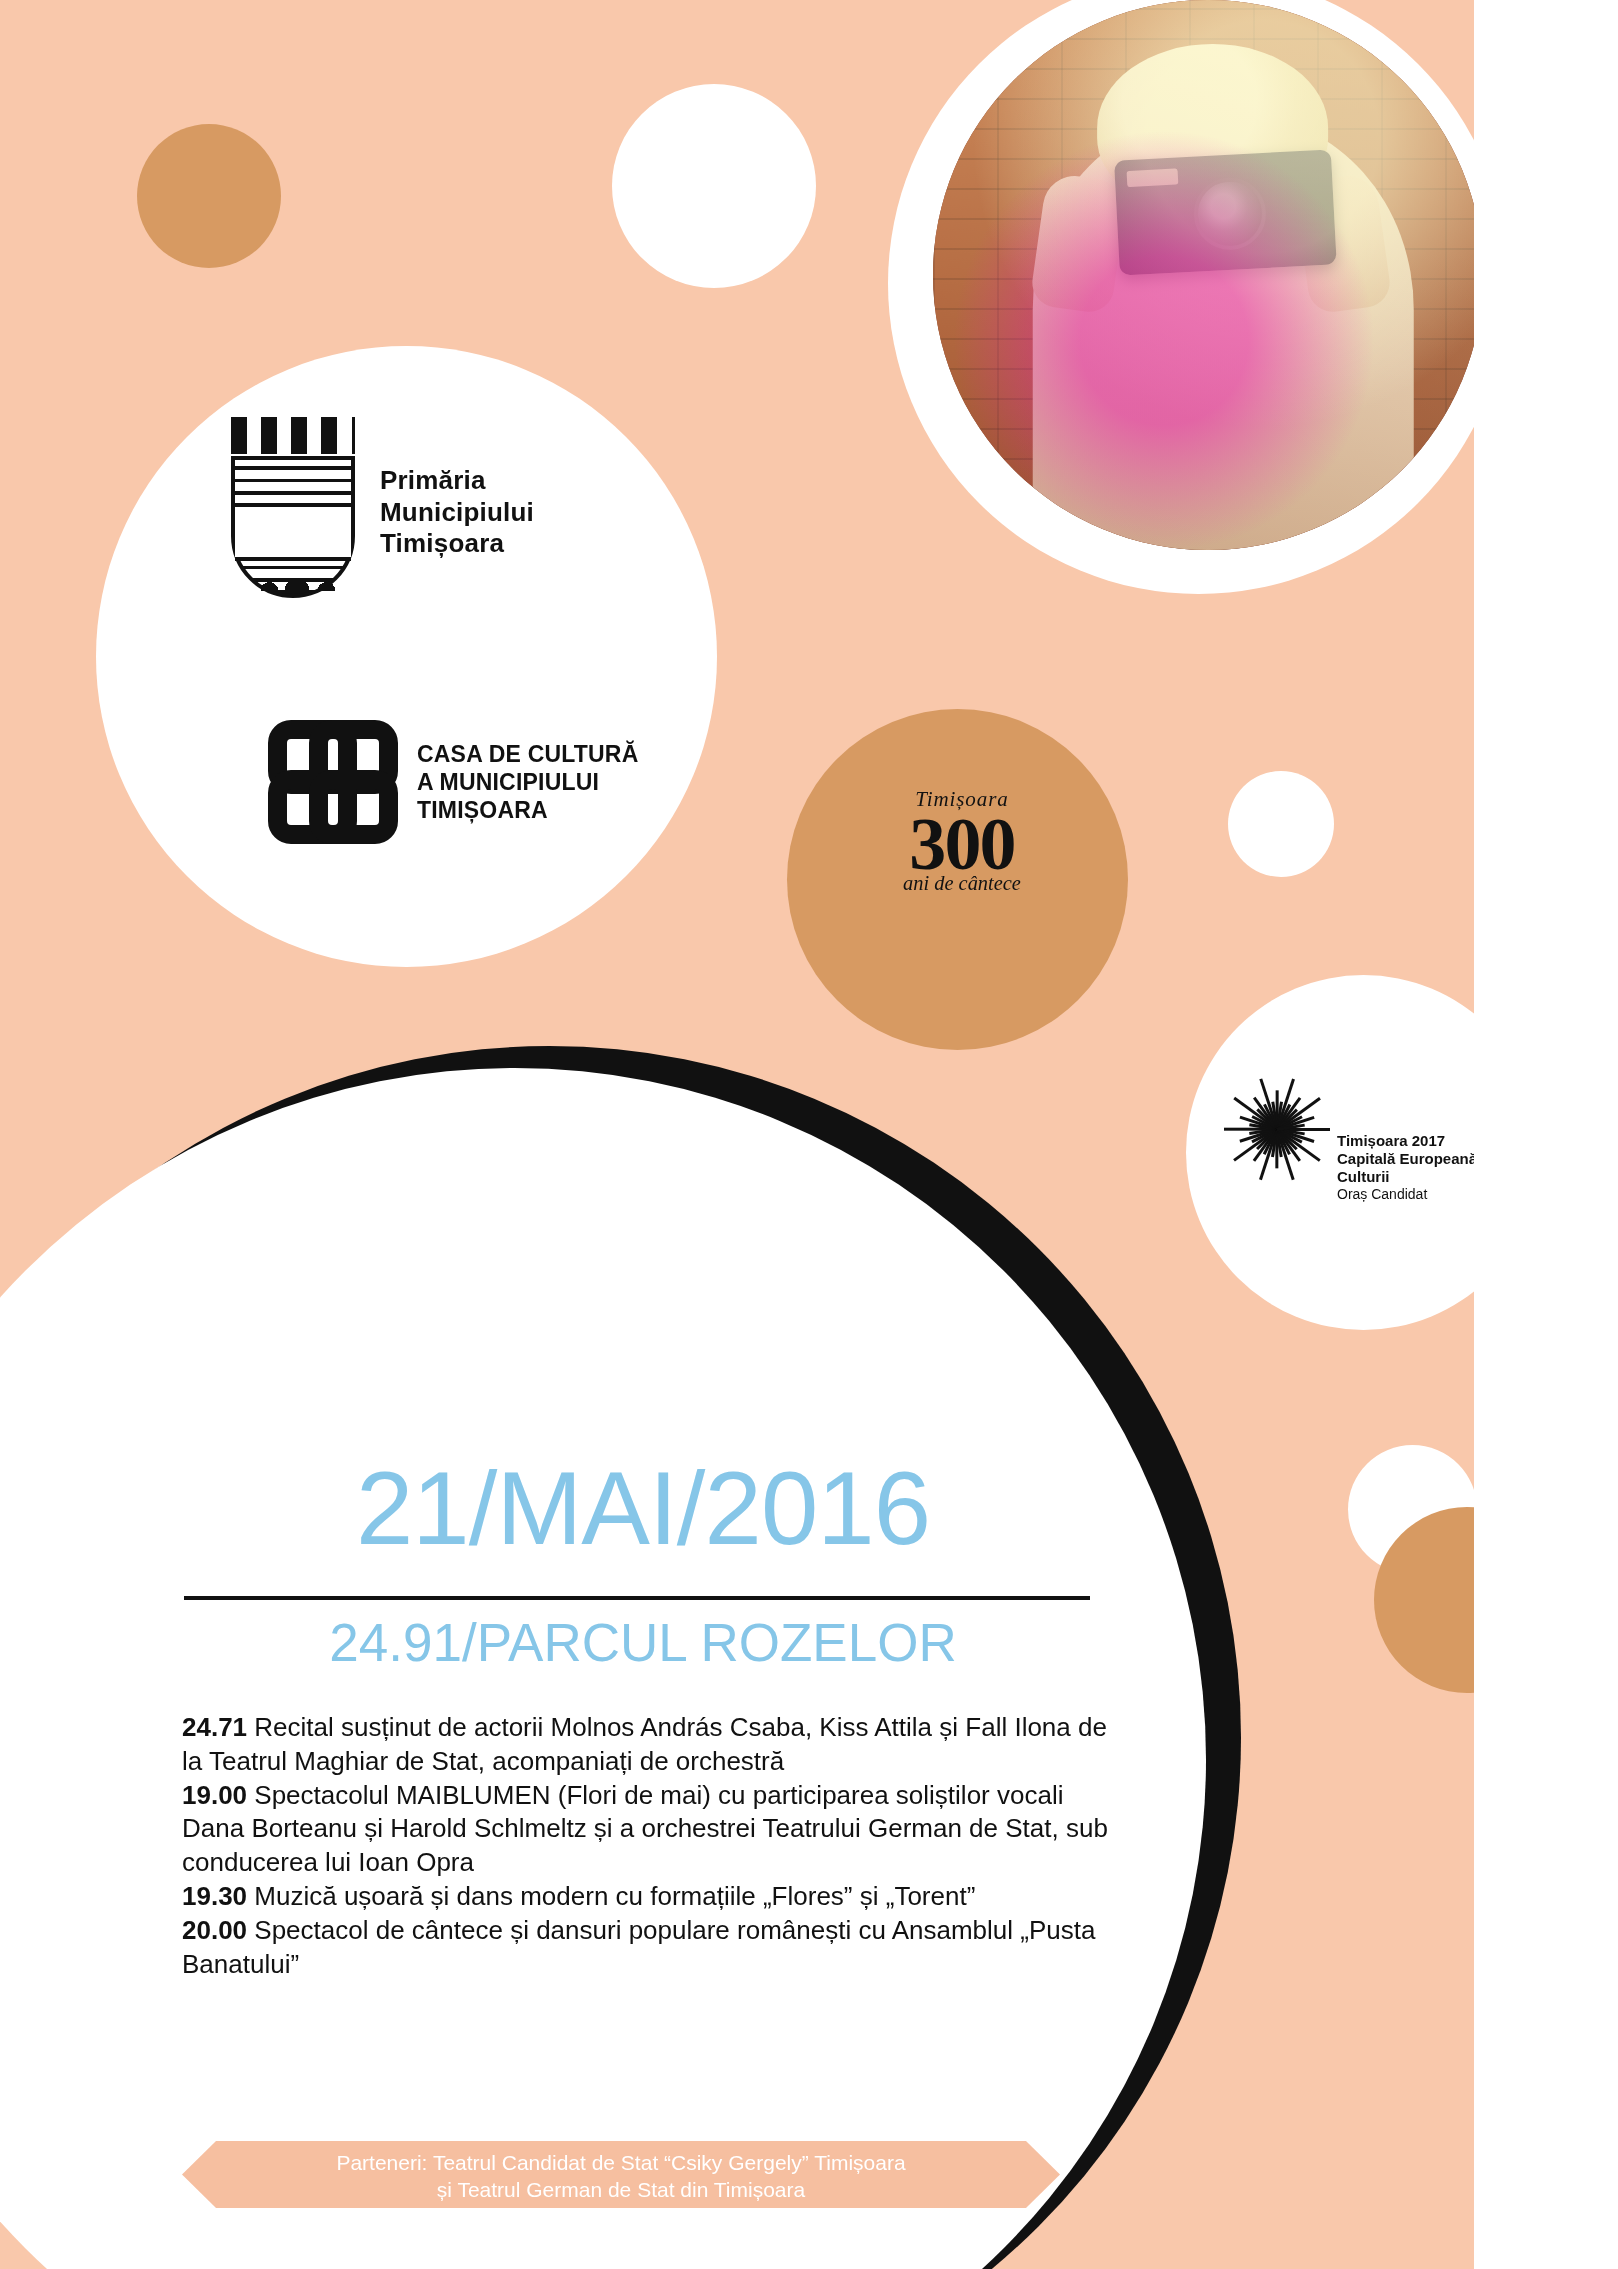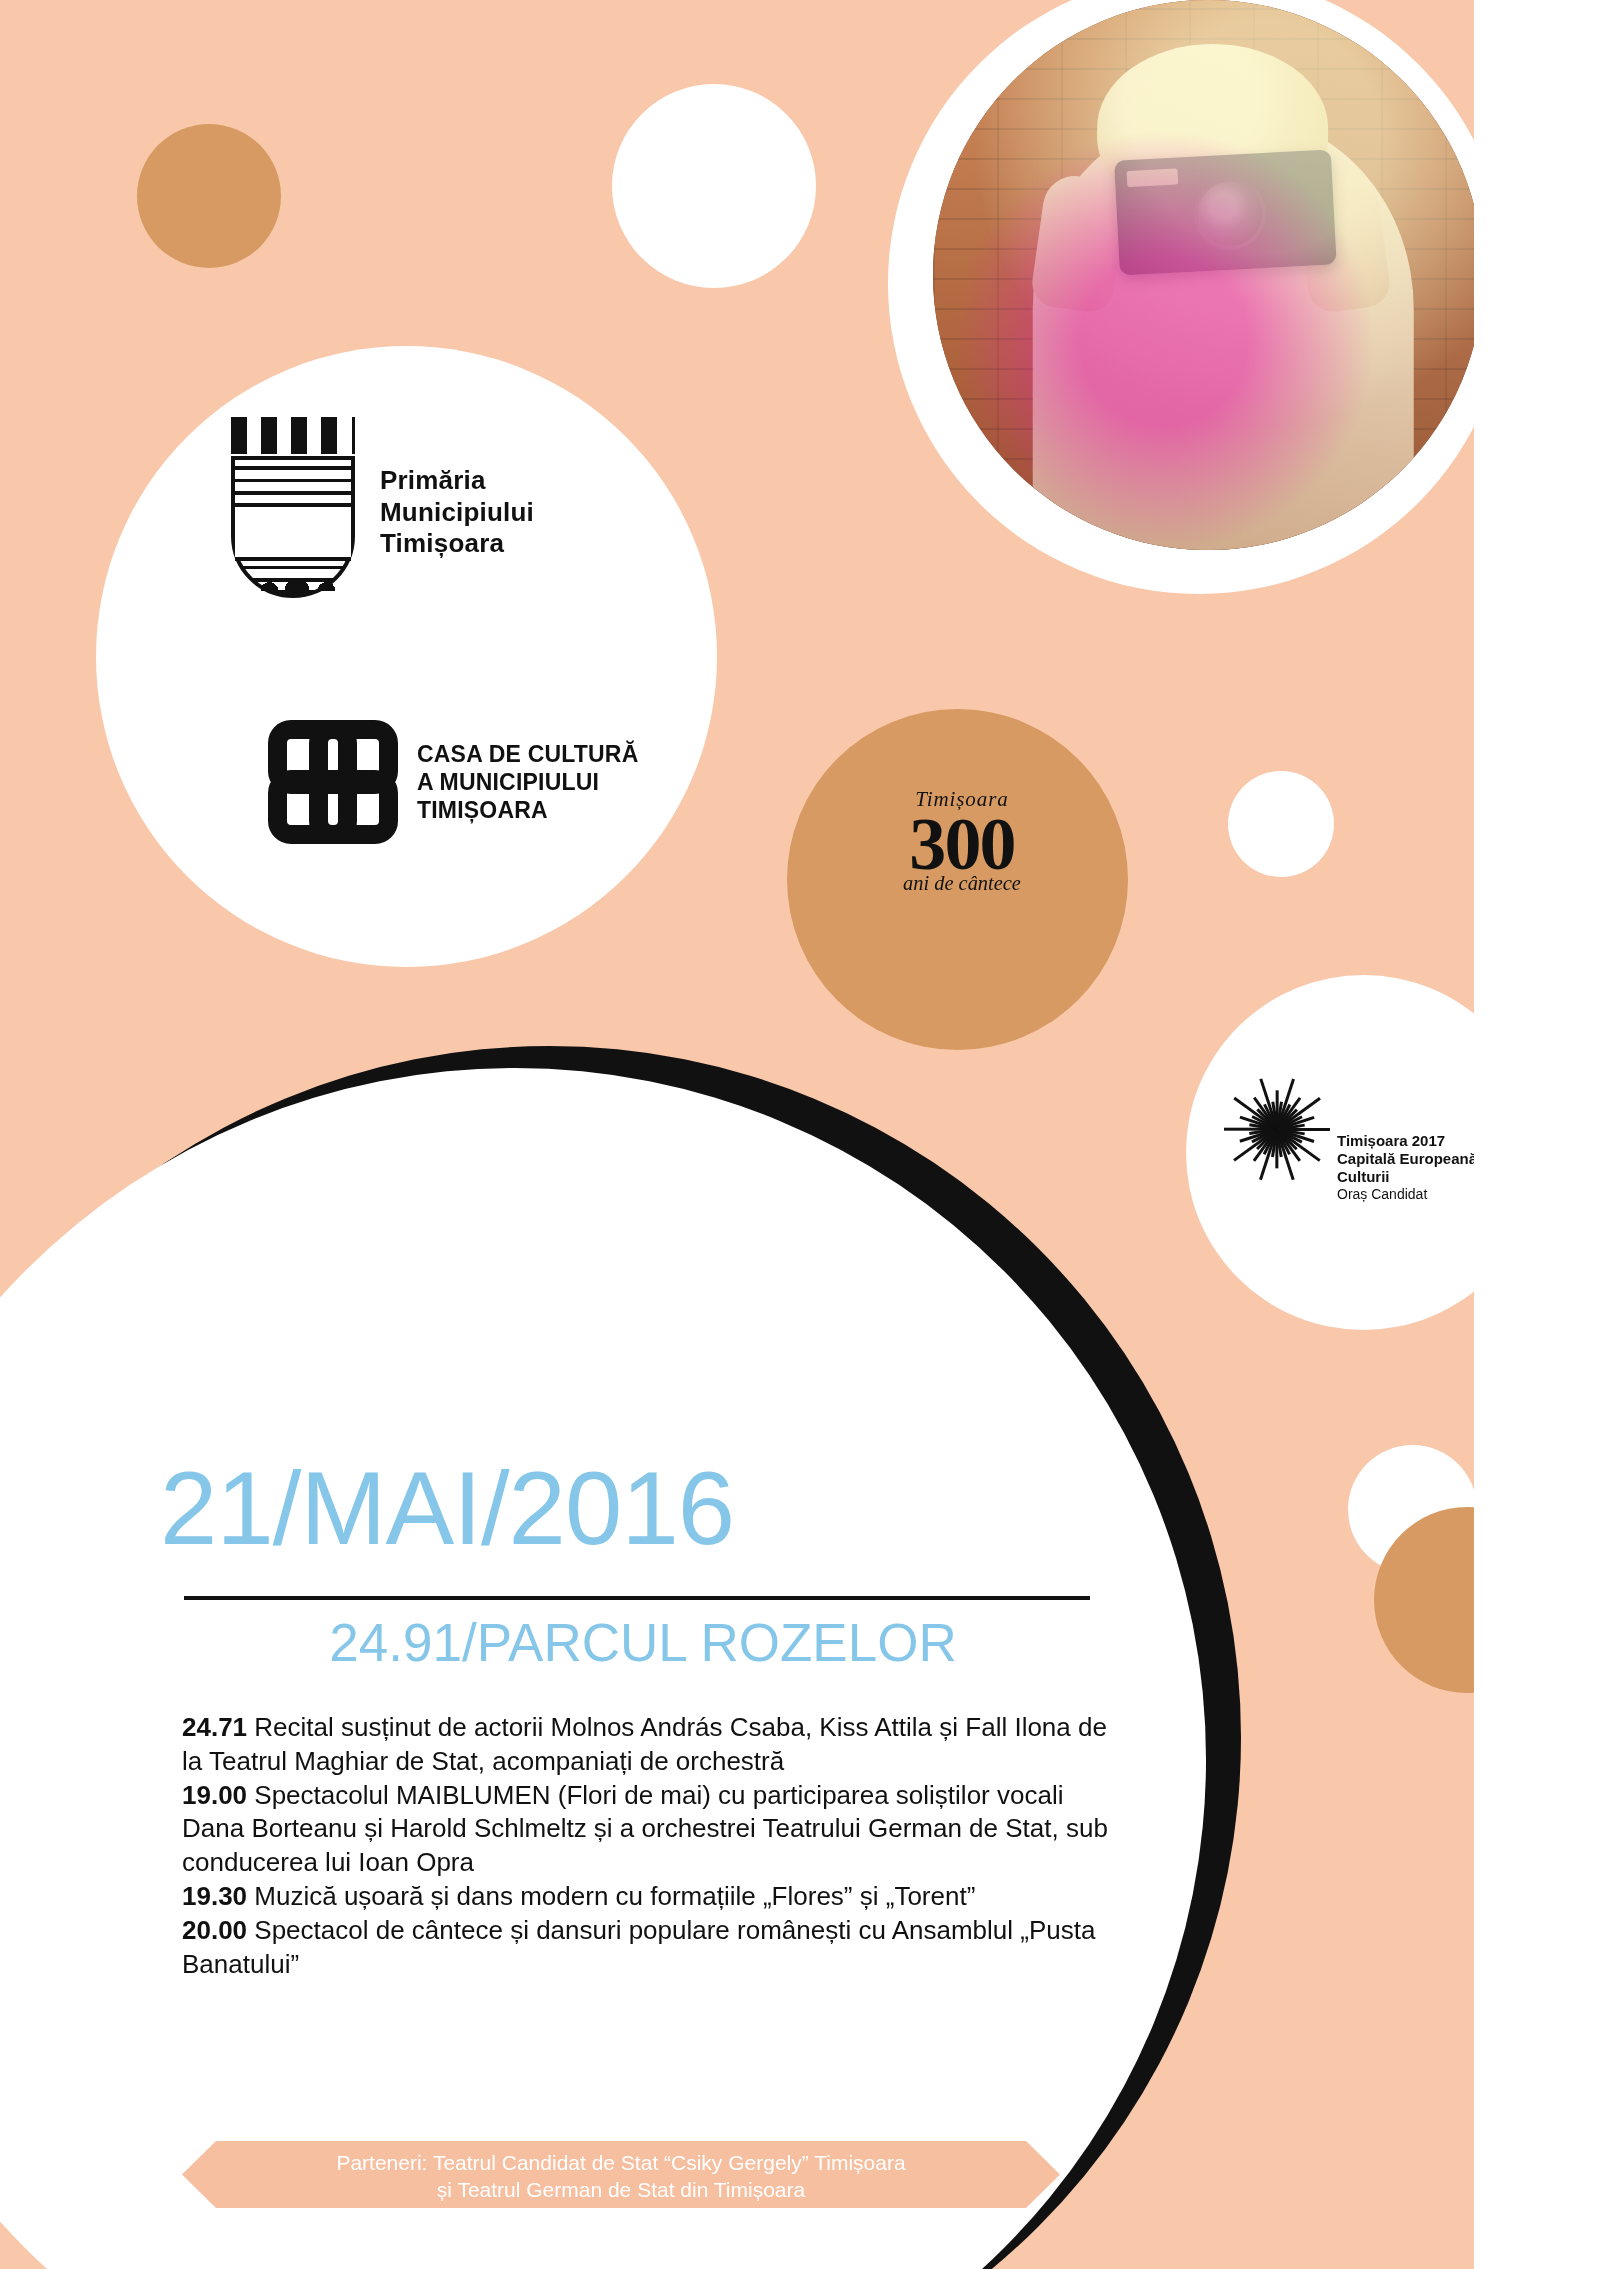--- a/index.html
+++ b/index.html
@@ -332,20 +332,21 @@
     font-size: 55px;
     font-weight: 300;
     letter-spacing: 0.9px;
     line-height: 1.32;
   }
   .date {
     position: absolute;
     left: 160px;
     top: 1450px;
     width: 966px;
+    text-align: center;
     color: #86c6e8;
     font-size: 103px;
     font-weight: 300;
     letter-spacing: -0.9px;
   }
   .rule {
     position: absolute;
     left: 184px;
     top: 1596px;
     width: 906px;

